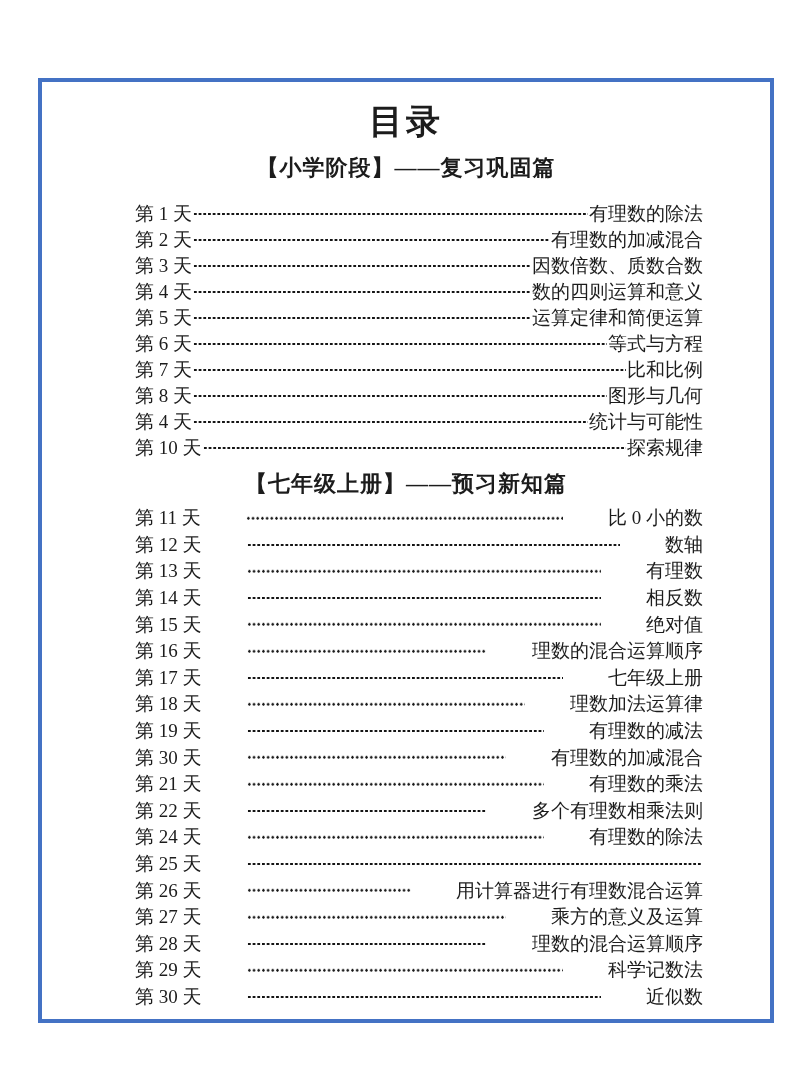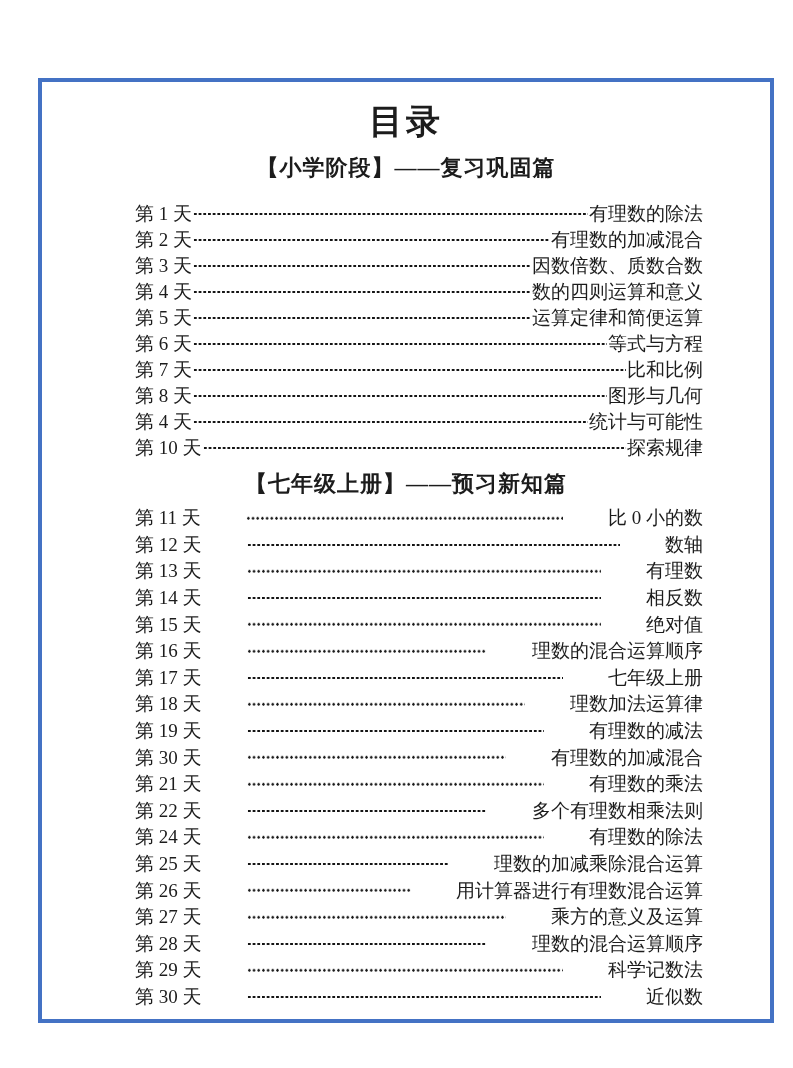--- a/index.html
+++ b/index.html
@@ -215,21 +215,20 @@
 
   <div class="entry">
     <span class="label">第 24 天</span>
     <span class="leader"></span>
     <span class="title">有理数的除法</span>
   </div>
 
   <div class="entry">
     <span class="label">第 25 天</span>
     <span class="leader"></span>
-    <span class="title">理数的加减乘除混合运算</span>
   </div>
 
   <div class="entry">
     <span class="label">第 26 天</span>
     <span class="leader"></span>
     <span class="title">用计算器进行有理数混合运算</span>
   </div>
 
   <div class="entry">
     <span class="label">第 27 天</span>

